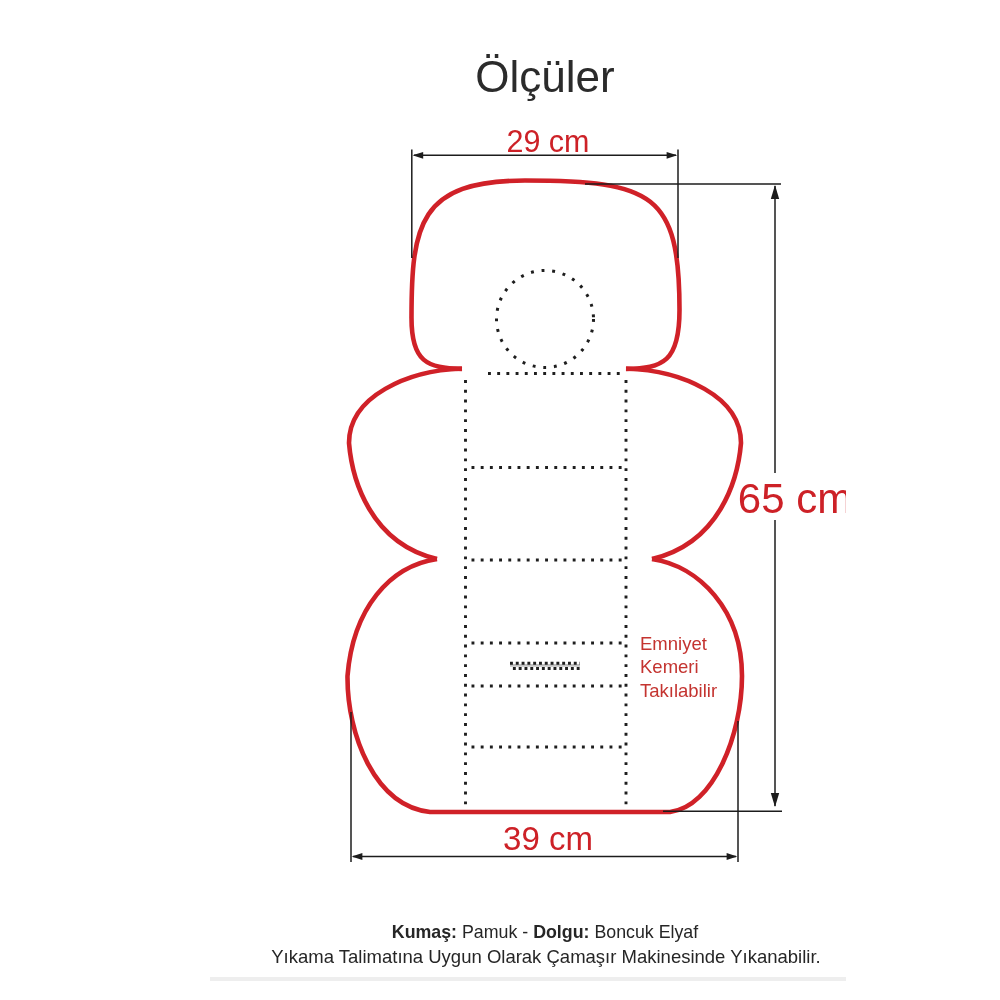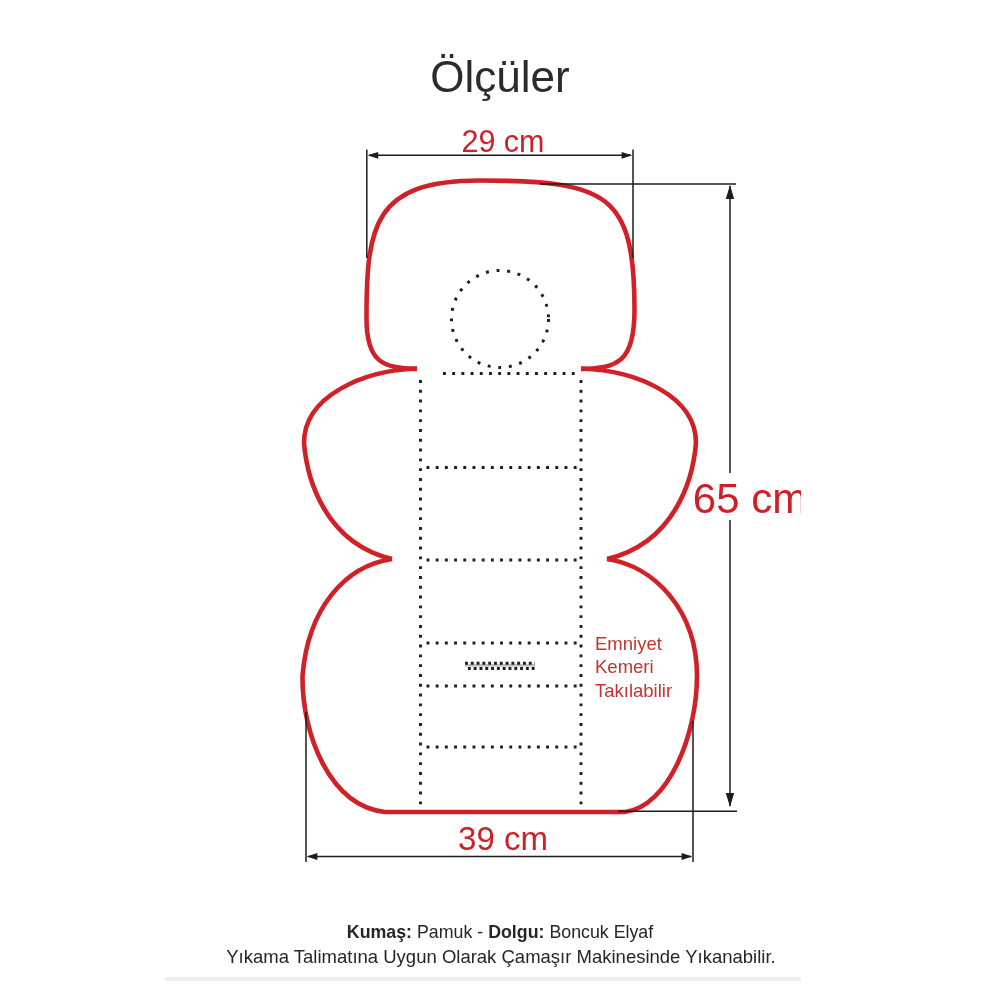--- a/index.html
+++ b/index.html
@@ -1,17 +1,17 @@
 <!DOCTYPE html>
 <html><head>
 <meta charset="utf-8">
 <style>
   html,body{margin:0;padding:0;background:#ffffff;}
   .page{position:relative;width:801px;height:1000px;background:#ffffff;overflow:hidden;
-        font-family:"Liberation Sans", sans-serif;}
+        font-family:"Liberation Sans", sans-serif;margin-left:45px;}
   svg{position:absolute;left:0;top:0;}
 </style>
 </head>
 <body>
 <div class="page">
 <svg width="1000" height="1000" viewBox="0 0 1000 1000">
 
   <text x="500" y="92" font-size="44" fill="#2b2b2b" text-anchor="middle">Ölçüler</text>
 
   <g fill="none" stroke="#d02128" stroke-width="4.6">

